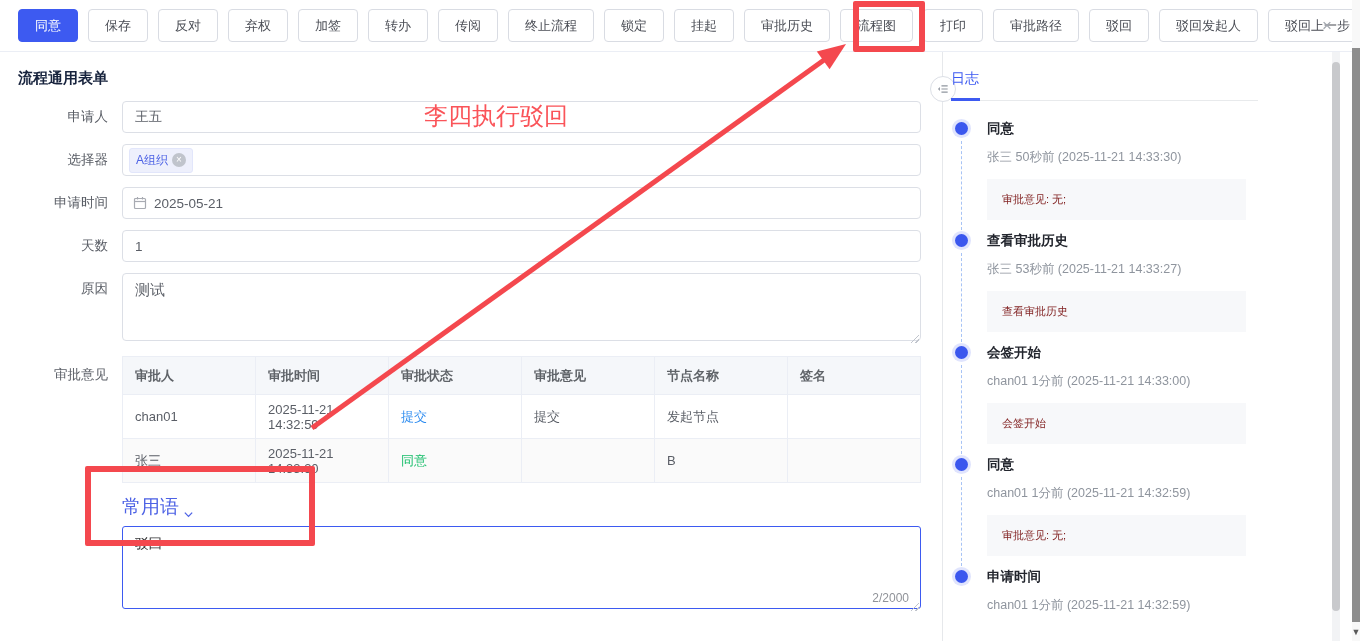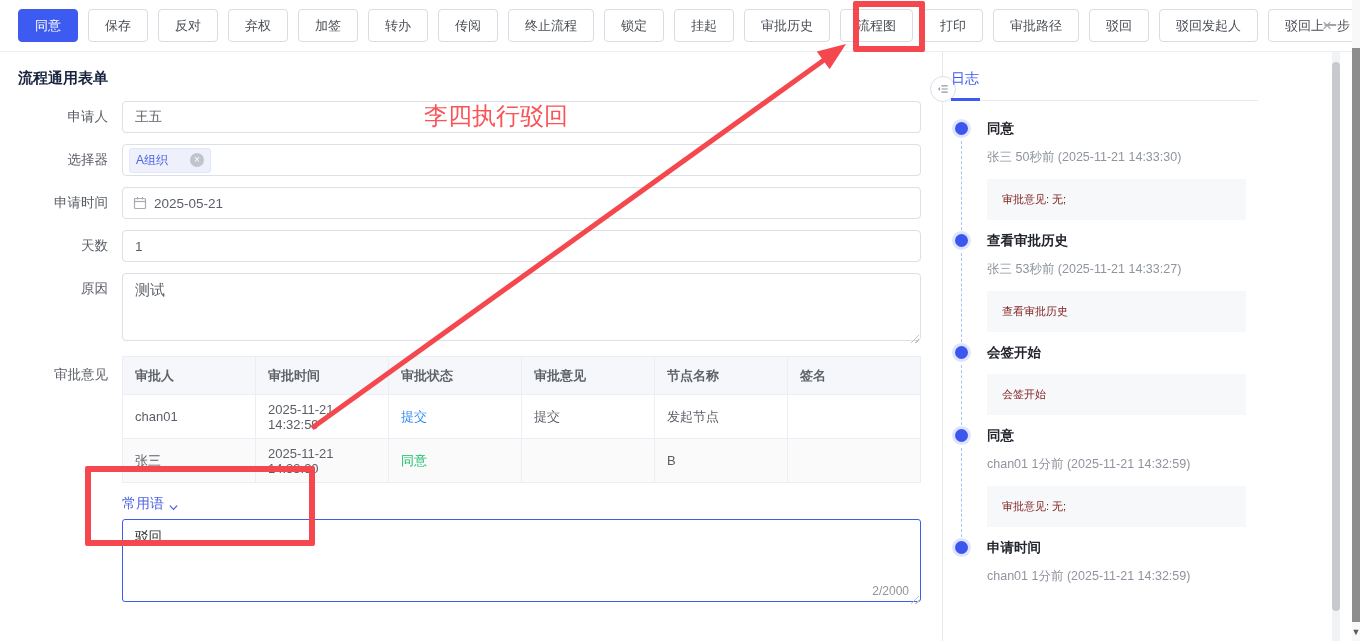--- a/index.html
+++ b/index.html
@@ -37,21 +37,21 @@
   .text-input {
     width:100%; height:32px; border:1px solid #dcdfe6; border-radius:4px;
     padding:0 12px; font-size:13.5px; color:#5a5e66; background:#fff; font-family:inherit;
   }
   .box-input {
     width:100%; height:32px; border:1px solid #dcdfe6; border-radius:4px;
     display:flex; align-items:center; padding:0 6px; font-size:13.5px; color:#5a5e66;
   }
   .box-input.date { padding:0 10px; gap:7px; }
   .tag {
-    display:inline-flex; align-items:center; gap:22px; background:#eef0fc;
+    display:inline-flex; align-items:center; gap:4px; background:#eef0fc;
     border:1px solid #e2e6fb; border-radius:3px; padding:3px 6px;
     font-size:12px; color:#4d62e5;
   }
   .tag-close {
     width:14px; height:14px; border-radius:50%; background:#c0c4cc; color:#fff;
     font-size:10px; line-height:14px; text-align:center; cursor:pointer;
   }
   .reason-ta {
     width:100%; height:68px; border:1px solid #dcdfe6; border-radius:4px;
     padding:7px 12px; font-size:15px; color:#5a5e66; resize:none; font-family:inherit;
@@ -67,21 +67,21 @@
     background:#f5f7fa; color:#5f6368; font-weight:700; text-align:left;
     height:38px; padding:0 12px; border:1px solid #ebeef5; width:133px;
   }
   .appr-table td {
     height:44px; padding:0 12px; border:1px solid #ebeef5; color:#5a5e66; background:#fff;
   }
   .appr-table tr:nth-child(even) td { background:#fafafa; }
   
   .phrase-row { margin:9px 0 6px 0; }
   .phrase-link {
-    display:inline-flex; align-items:flex-end; gap:4px; color:#4d62e5; font-size:14px; cursor:pointer;
+    display:inline-flex; align-items:flex-end; gap:4px; color:#4d62e5; font-size:19px; cursor:pointer;
   }
   .comment-wrap { position:relative; width:799px; }
   .comment-ta {
     width:100%; height:83px; border:1px solid #3d5af1; border-radius:3px;
     padding:8px 12px; font-size:13.5px; color:#303133; resize:none; font-family:inherit;
   }
   .char-counter { position:absolute; right:12px; bottom:8px; font-size:12px; color:#909399; }
   
   .log-panel {
     position:absolute; left:942px; top:52px; width:316px; height:589px;
@@ -287,20 +287,21 @@
         </div>
         <div class="log-entry">
           <div class="log-dot"></div>
           <div class="log-title">查看审批历史</div>
           <div class="log-meta">张三 53秒前 (2025-11-21 14:33:27)</div>
           <div class="log-detail">查看审批历史</div>
         </div>
         <div class="log-entry">
           <div class="log-dot"></div>
           <div class="log-title">会签开始</div>
+          <div class="log-meta">chan01 1分前 (2025-11-21 14:33:00)</div>
           <div class="log-detail">会签开始</div>
         </div>
         <div class="log-entry">
           <div class="log-dot"></div>
           <div class="log-title">同意</div>
           <div class="log-meta">chan01 1分前 (2025-11-21 14:32:59)</div>
           <div class="log-detail">审批意见: 无;</div>
         </div>
         <div class="log-entry last">
           <div class="log-dot"></div>

